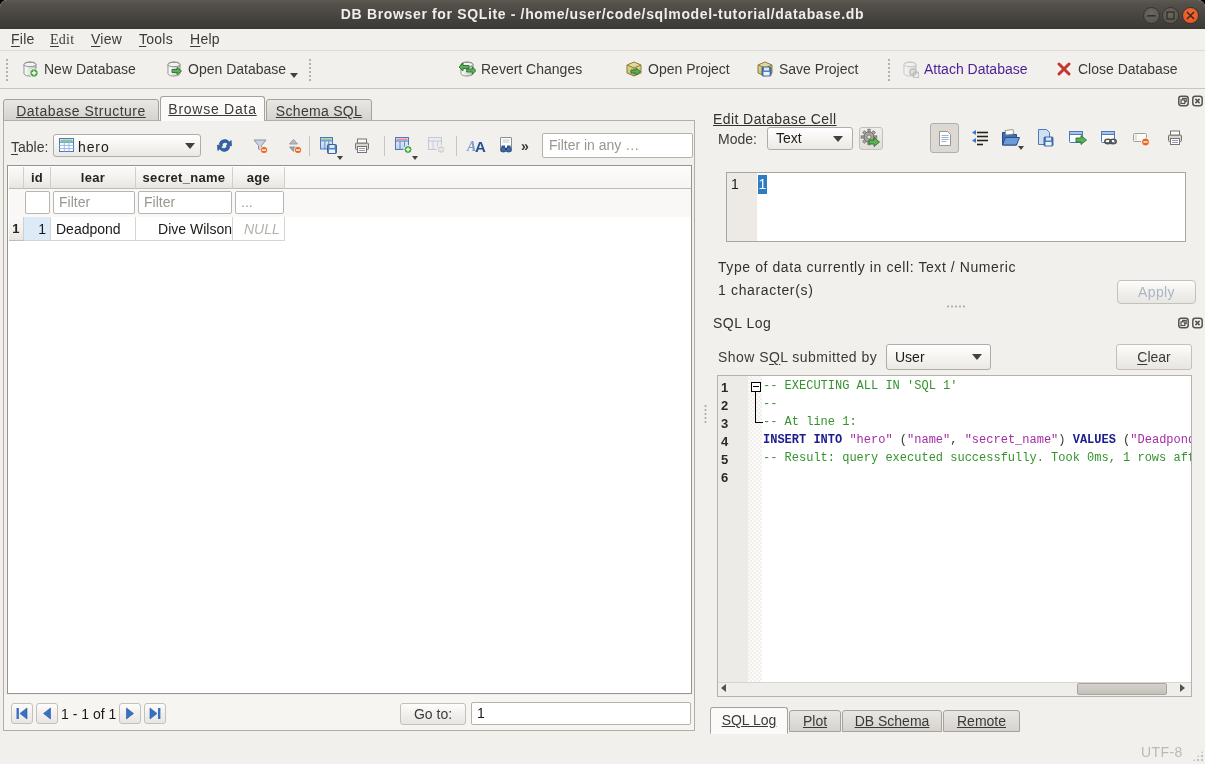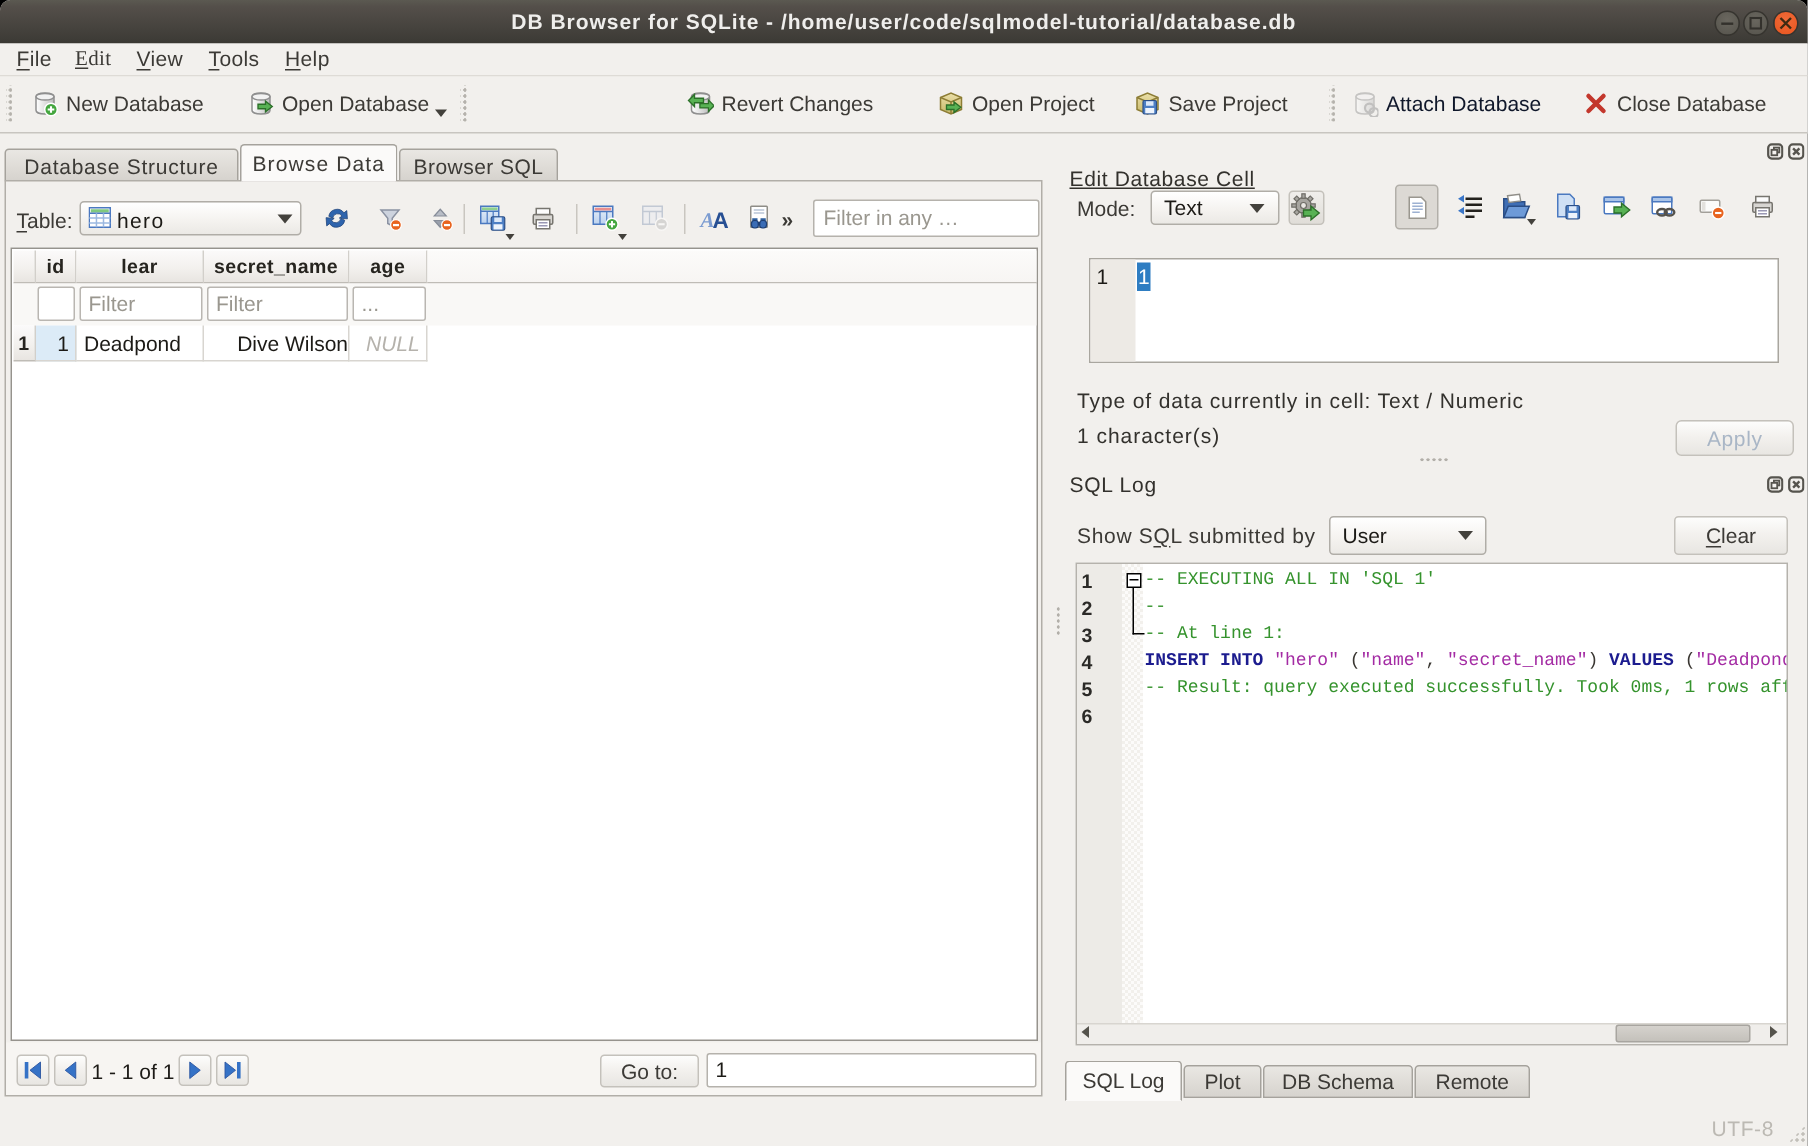--- a/index.html
+++ b/index.html
@@ -18,24 +18,24 @@
 
 #menubar{position:absolute;left:0;top:29px;width:1205px;height:22px;background:#f2f0ed;border-bottom:1px solid #dedbd6;box-sizing:border-box;}
 .menuitem{position:absolute;top:0;line-height:21px;color:#3c3a36;font-size:14px;letter-spacing:0.25px;}
 .menuitem u{text-decoration-thickness:1px;text-underline-offset:2px;}
 
 #toolbar{position:absolute;left:0;top:51px;width:1205px;height:38px;background:#f2f0ed;border-bottom:1px solid #c8c5c0;box-sizing:border-box;}
 .tbitem{position:absolute;top:0;height:36px;display:flex;align-items:center;font-size:14px;color:#3c3a36;}
 .tbitem svg{margin-right:5px;}
 .tbhandle{position:absolute;top:6px;width:4px;height:24px;
   background-image:radial-gradient(circle,#b5b2ac 1px,rgba(0,0,0,0) 1.3px);background-size:4px 4px;background-position:1px 1px;}
-.gray{color:#0f172a;}
+.gray{color:#4c1d95;}
 
 .tab{position:absolute;box-sizing:border-box;border:1px solid #a5a29c;border-radius:3px 3px 0 0;
-  background:linear-gradient(#e9e7e3,#dedbd6 60%,#d6d3ce);text-align:center;font-size:14px;color:#3c3a36;}
+  background:linear-gradient(#e9e7e3,#dedbd6 60%,#d6d3ce);text-align:center;font-size:14px;color:#3c3a36;text-decoration:underline;}
 .tab.active{background:#fbfaf9;border-bottom:none;z-index:5;}
 
 #pane{position:absolute;left:3px;top:120px;width:692px;height:611px;border:1px solid #b1aea8;box-sizing:border-box;background:#f2f0ed;}
 
 #grid{position:absolute;left:7px;top:165px;width:685px;height:529px;border:1px solid #96938d;box-sizing:border-box;background:#fff;}
 .hdr{position:absolute;background:linear-gradient(#fbfafa,#f3f1ee 55%,#e8e5e1);border-right:1px solid #d2cfca;border-bottom:1px solid #bfbcb6;box-sizing:border-box;text-align:center;font-size:13px;font-weight:bold;letter-spacing:0.3px;color:#26241f;}
 .cell{position:absolute;border-right:1px solid #d8d5d0;border-bottom:1px solid #d8d5d0;box-sizing:border-box;font-size:14px;color:#1c1a16;padding-left:5px;line-height:23px;white-space:nowrap;overflow:hidden;}
 .fbox{position:absolute;background:#fff;border:1px solid #b9b6b1;border-radius:2px;box-sizing:border-box;color:#9a978f;font-size:14px;line-height:21px;padding-left:5px;}
 
 .btn{position:absolute;box-sizing:border-box;border:1px solid #c4c1bb;border-radius:3px;
@@ -157,21 +157,21 @@
         <use href="#dbcyl"></use>
         <circle cx="12" cy="12" r="3" fill="none" stroke="#888" stroke-width="1.5"></circle>
         <circle cx="15" cy="15" r="3" fill="none" stroke="#888" stroke-width="1.5"></circle>
       </svg>Attach Database</div>
   <div class="tbitem" style="left:1055px;"><svg width="18" height="18">
         <path d="M4 4 L14 14 M14 4 L4 14" stroke="#c3372c" stroke-width="3" stroke-linecap="round"></path>
       </svg>Close Database</div>
 </div>
 
 <div class="tab" style="left:3px;top:99px;width:156px;height:22px;line-height:22px;"><span style="letter-spacing:0.5px;">Database Structure</span></div>
-<div class="tab" style="left:266px;top:99px;width:106px;height:22px;line-height:22px;"><span style="letter-spacing:0.3px;">Browser SQL</span></div>
+<div class="tab" style="left:266px;top:99px;width:106px;height:22px;line-height:22px;"><span style="letter-spacing:0.3px;">Schema SQL</span></div>
 <div class="tab active" style="left:160px;top:96px;width:105px;height:25px;line-height:24px;"><span style="letter-spacing:0.75px;margin-top:12px;">Browse Data</span></div>
 <div id="pane"></div>
 <div class="abs" style="left:4px;top:695px;width:690px;height:35px;background:#f7f5f2;"></div>
 
 <div class="abs" style="left:11px;top:139px;color:#3c3a36;font-size:14px;"><u style="text-underline-offset:2px;">T</u>able:</div>
 <div class="combo" style="left:53px;top:134px;width:148px;height:23px;"></div>
 <div class="abs" id="tblicon" style="left:59px;top:138px;"><svg width="16" height="15">
       <use href="#tblico"></use>
     </svg></div>
 <div class="abs" style="left:78px;top:139px;font-size:14px;letter-spacing:0.9px;color:#1c1a16;">hero</div>

